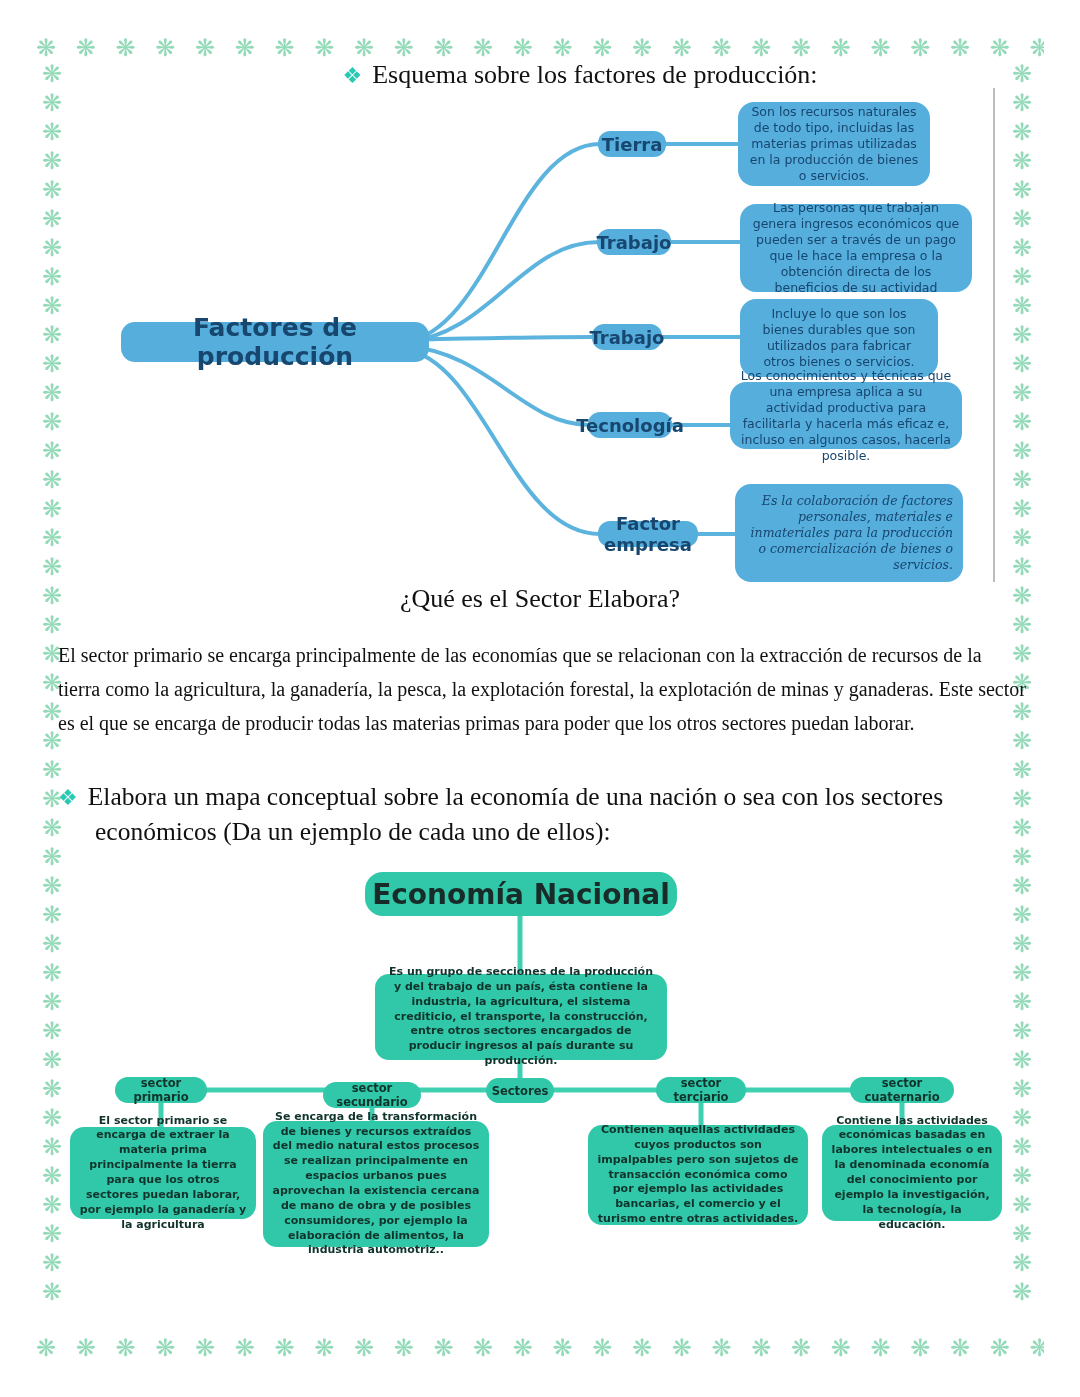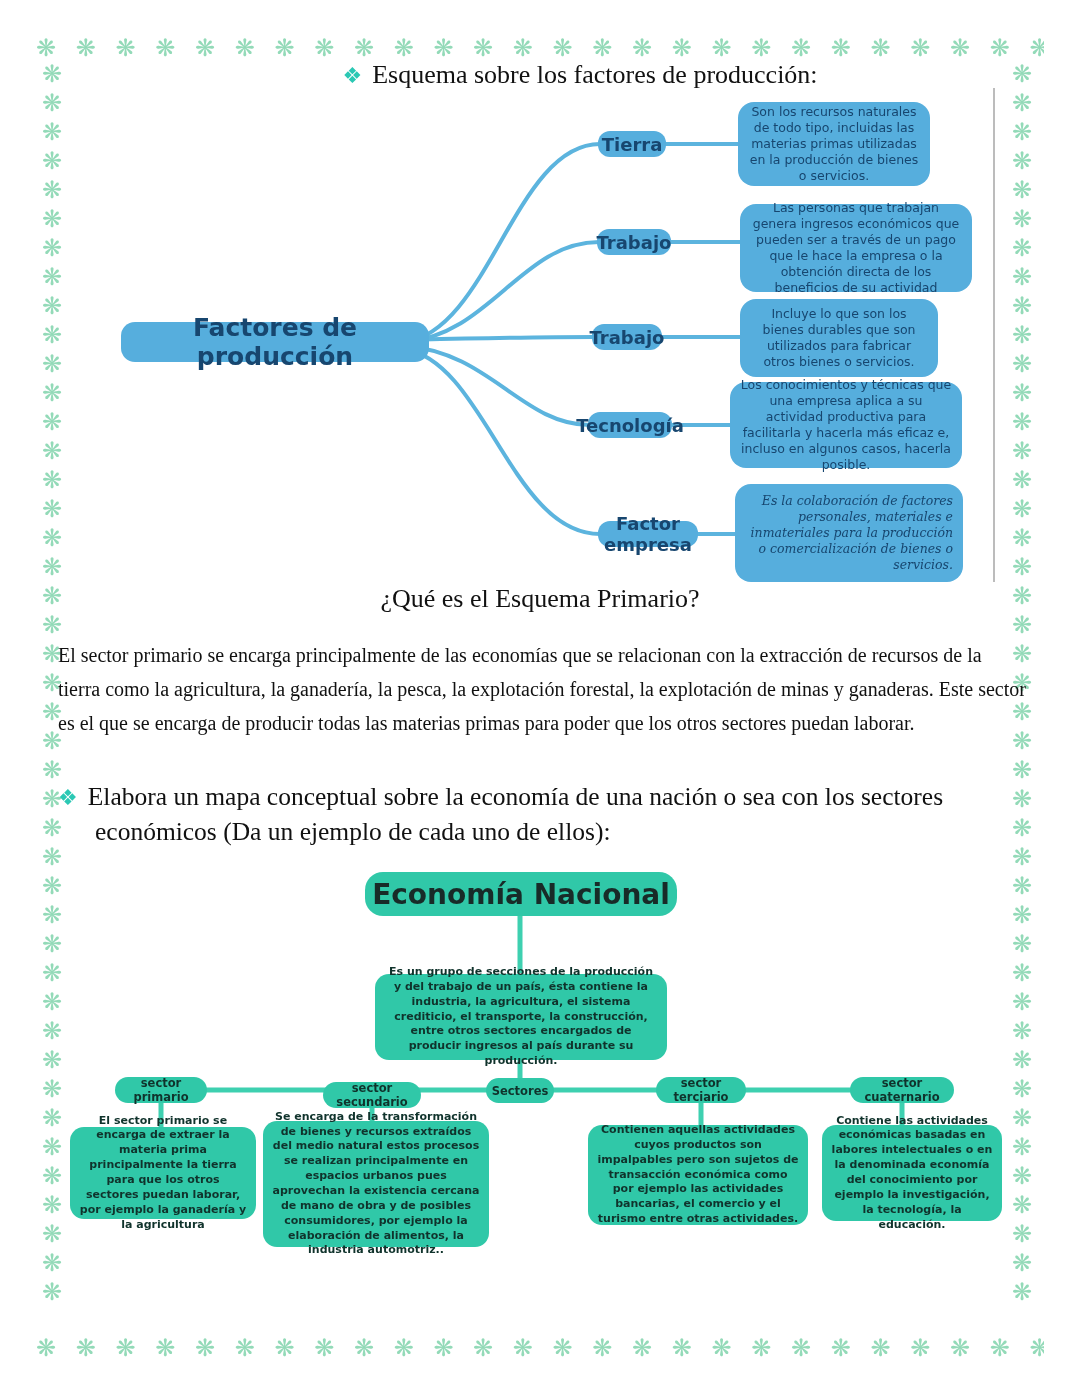--- a/index.html
+++ b/index.html
@@ -164,25 +164,25 @@
 
     <div class="node pill" style="left:538px;top:43px;width:68px;height:26px;">Tierra</div>
     <div class="node pill" style="left:537px;top:141px;width:74px;height:26px;">Trabajo</div>
     <div class="node pill" style="left:532px;top:236px;width:70px;height:26px;">Trabajo</div>
     <div class="node pill" style="left:528px;top:324px;width:84px;height:26px;">Tecnología</div>
     <div class="node pill" style="left:538px;top:433px;width:100px;height:26px;">Factor empresa</div>
 
     <div class="node desc" style="left:678px;top:14px;width:192px;height:84px;">Son los recursos naturales de todo tipo, incluidas las materias primas utilizadas en la producción de bienes o servicios.</div>
     <div class="node desc" style="left:680px;top:116px;width:232px;height:88px;">Las personas que trabajan genera ingresos económicos que pueden ser a través de un pago que le hace la empresa o la obtención directa de los beneficios de su actividad</div>
     <div class="node desc" style="left:680px;top:211px;width:198px;height:78px;">Incluye lo que son los bienes durables que son utilizados para fabricar otros bienes o servicios.</div>
-    <div class="node desc" style="left:670px;top:294px;width:232px;height:86px;">Los conocimientos y técnicas que una empresa aplica a su actividad productiva para facilitarla y hacerla más eficaz e, incluso en algunos casos, hacerla posible.</div>
+    <div class="node desc" style="left:670px;top:294px;width:232px;height:67px;">Los conocimientos y técnicas que una empresa aplica a su actividad productiva para facilitarla y hacerla más eficaz e, incluso en algunos casos, hacerla posible.</div>
     <div class="node desc italic" style="left:675px;top:396px;width:228px;height:98px;text-align:right;">Es la colaboración de factores personales, materiales e inmateriales para la producción o comercialización de bienes o servicios.</div>
   </div>
 
-  <div class="h2">¿Qué es el Esquema Primario?</div>
+  <div class="h2">¿Qué es el Sector Elabora?</div>
   <div class="para">El sector primario se encarga principalmente de las economías que se relacionan con la extracción de recursos de la tierra como la agricultura, la ganadería, la pesca, la explotación forestal, la explotación de minas y ganaderas. Este sector es el que se encarga de producir todas las materias primas para poder que los otros sectores puedan laborar.</div>
   <div class="task">
     <span class="bullet">❖</span><span>Elabora un mapa conceptual sobre la economía de una nación o sea con los sectores económicos (Da un ejemplo de cada uno de ellos):</span>
   </div>
 
   <div class="map2">
     <svg width="960" height="400" viewBox="0 0 960 400">
       <g fill="none" stroke="#3ed0b0" stroke-width="5" stroke-linecap="round">
         <path d="M460,50 L460,112"></path>
         <path d="M460,196 L460,228"></path>

